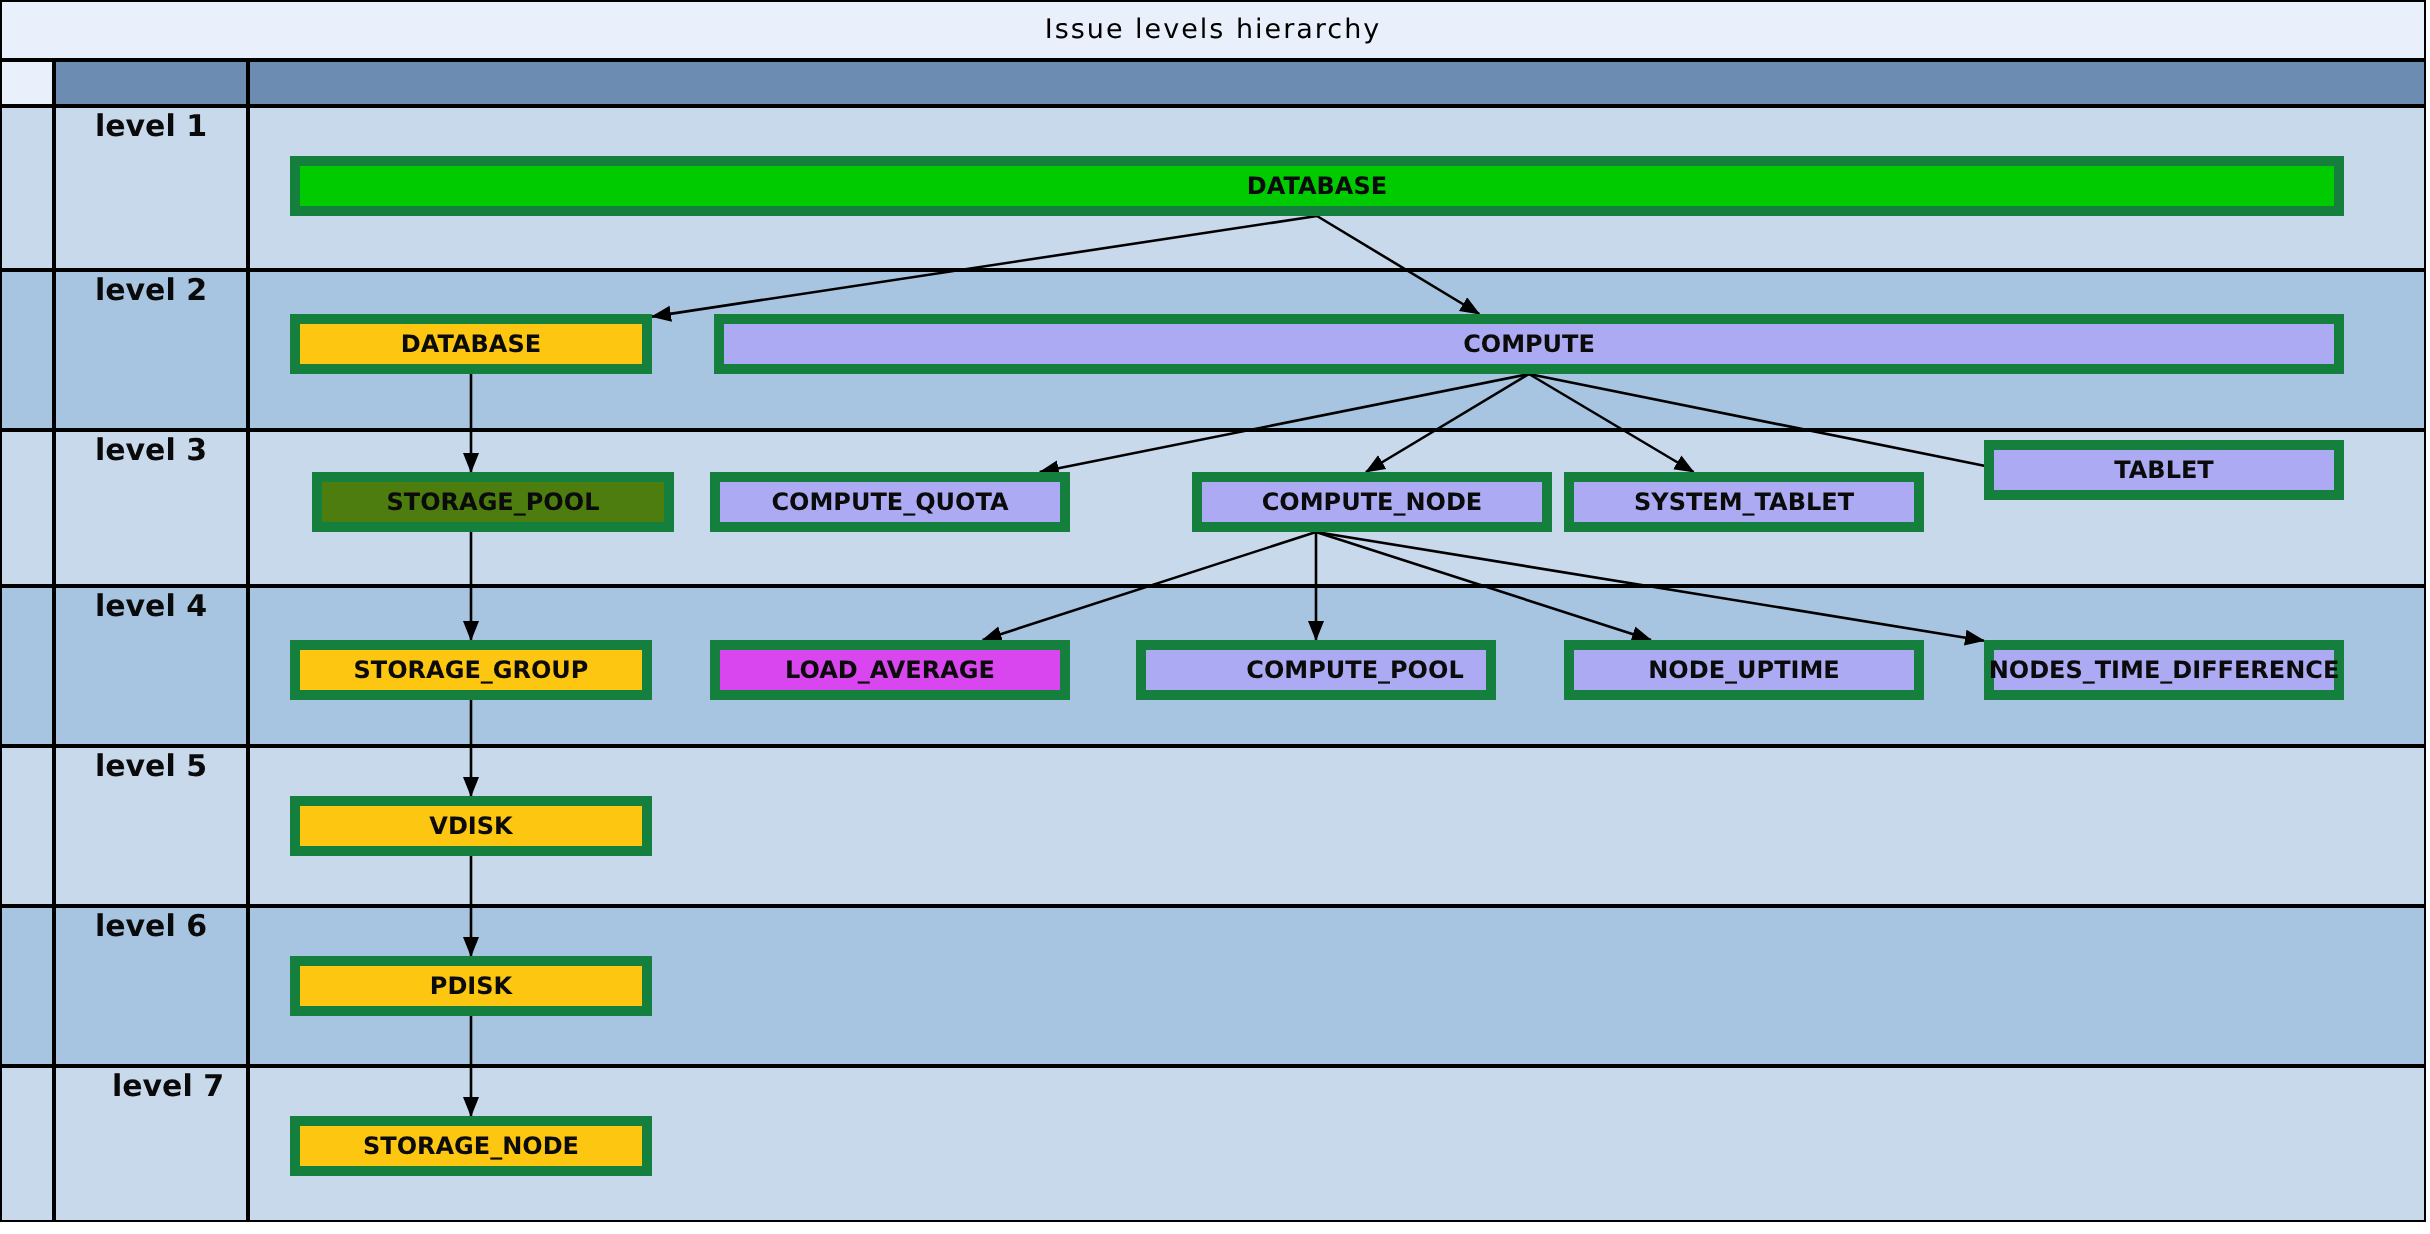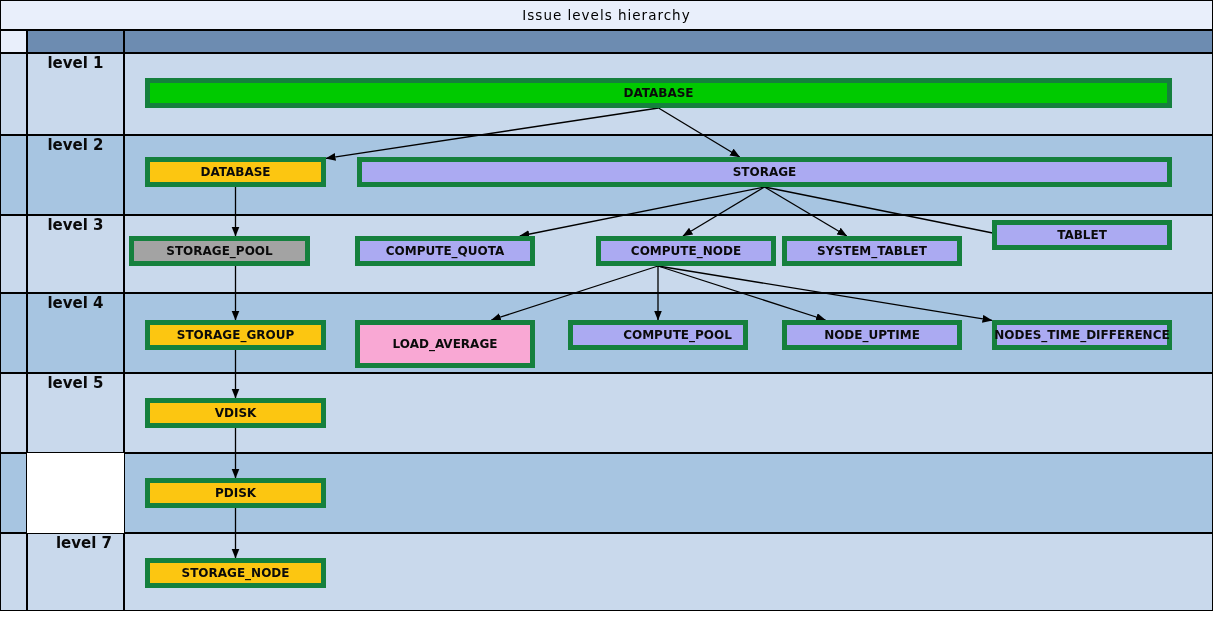--- a/index.html
+++ b/index.html
@@ -75,20 +75,23 @@
     </div>
   <div class="cell row-dark" style="left:124px;top:293px;width:1089px;height:80px;"></div>
 
   <div class="cell row-light" style="left:0;top:373px;width:27px;height:80px;"></div>
   <div class="cell row-light level-cell" style="left:27px;top:373px;width:97px;height:80px;">
       <span>level 5</span>
     </div>
   <div class="cell row-light" style="left:124px;top:373px;width:1089px;height:80px;"></div>
 
   <div class="cell row-dark" style="left:0;top:453px;width:27px;height:80px;"></div>
+  <div class="cell row-dark level-cell" style="left:27px;top:453px;width:97px;height:80px;">
+      <span>level 6</span>
+    </div>
   <div class="cell row-dark" style="left:124px;top:453px;width:1089px;height:80px;"></div>
 
   <div class="cell row-light" style="left:0;top:533px;width:27px;height:78px;"></div>
   <div class="cell row-light level-cell" style="left:27px;top:533px;width:97px;height:78px;padding-left:17px;">
       <span>level 7</span>
     </div>
   <div class="cell row-light" style="left:124px;top:533px;width:1089px;height:78px;"></div>
 
   <svg id="arrow-layer" width="1215" height="617">
     <defs>
@@ -111,28 +114,28 @@
         <line x1="658" y1="266" x2="992" y2="320.35377358490564" stroke="#000000" stroke-width="1.3" marker-end="url(#ah)"></line>
         <line x1="235.5" y1="350" x2="235.5" y2="398" stroke="#000000" stroke-width="1.3" marker-end="url(#ah)"></line>
         <line x1="235.5" y1="428" x2="235.5" y2="478" stroke="#000000" stroke-width="1.3" marker-end="url(#ah)"></line>
         <line x1="235.5" y1="508" x2="235.5" y2="558" stroke="#000000" stroke-width="1.3" marker-end="url(#ah)"></line>
       </g>
   </svg>
 
   <div id="node-layer">
       <div class="node" style="left: 145px; top: 78px; width: 1027px; height: 30px; background: rgb(0, 202, 0);">DATABASE</div>
       <div class="node" style="left: 145px; top: 157px; width: 181px; height: 30px; background: rgb(252, 198, 17);">DATABASE</div>
-      <div class="node" style="left: 357px; top: 157px; width: 815px; height: 30px; background: rgb(171, 170, 242);">STORAGE</div>
-      <div class="node" style="left: 129px; top: 236px; width: 181px; height: 30px; background: #a3a3a3;">STORAGE_POOL</div>
+      <div class="node" style="left: 357px; top: 157px; width: 815px; height: 30px; background: rgb(171, 170, 242);">COMPUTE</div>
+      <div class="node" style="left: 156px; top: 236px; width: 181px; height: 30px; background: #4d7c0f;">STORAGE_POOL</div>
       <div class="node" style="left: 355px; top: 236px; width: 180px; height: 30px; background: rgb(171, 170, 242);">COMPUTE_QUOTA</div>
       <div class="node" style="left: 596px; top: 236px; width: 180px; height: 30px; background: rgb(171, 170, 242);">COMPUTE_NODE</div>
       <div class="node" style="left: 782px; top: 236px; width: 180px; height: 30px; background: rgb(171, 170, 242);">SYSTEM_TABLET</div>
       <div class="node" style="left: 992px; top: 220px; width: 180px; height: 30px; background: rgb(171, 170, 242);">TABLET</div>
       <div class="node" style="left: 145px; top: 320px; width: 181px; height: 30px; background: rgb(252, 198, 17);">STORAGE_GROUP</div>
-      <div class="node" style="left: 355px; top: 320px; width: 180px; height: 48px; background: #f9a8d4;">LOAD_AVERAGE</div>
+      <div class="node" style="left: 355px; top: 320px; width: 180px; height: 30px; background: #d946ef;">LOAD_AVERAGE</div>
       <div class="node" style="left: 568px; top: 320px; width: 180px; height: 30px; background: rgb(171, 170, 242); padding-left: 39px;">COMPUTE_POOL</div>
       <div class="node" style="left: 782px; top: 320px; width: 180px; height: 30px; background: rgb(171, 170, 242);">NODE_UPTIME</div>
       <div class="node" style="left: 992px; top: 320px; width: 180px; height: 30px; background: rgb(171, 170, 242);">NODES_TIME_DIFFERENCE</div>
       <div class="node" style="left: 145px; top: 398px; width: 181px; height: 30px; background: rgb(252, 198, 17);">VDISK</div>
       <div class="node" style="left: 145px; top: 478px; width: 181px; height: 30px; background: rgb(252, 198, 17);">PDISK</div>
       <div class="node" style="left: 145px; top: 558px; width: 181px; height: 30px; background: rgb(252, 198, 17);">STORAGE_NODE</div>
     </div>
 
 </div>
 

